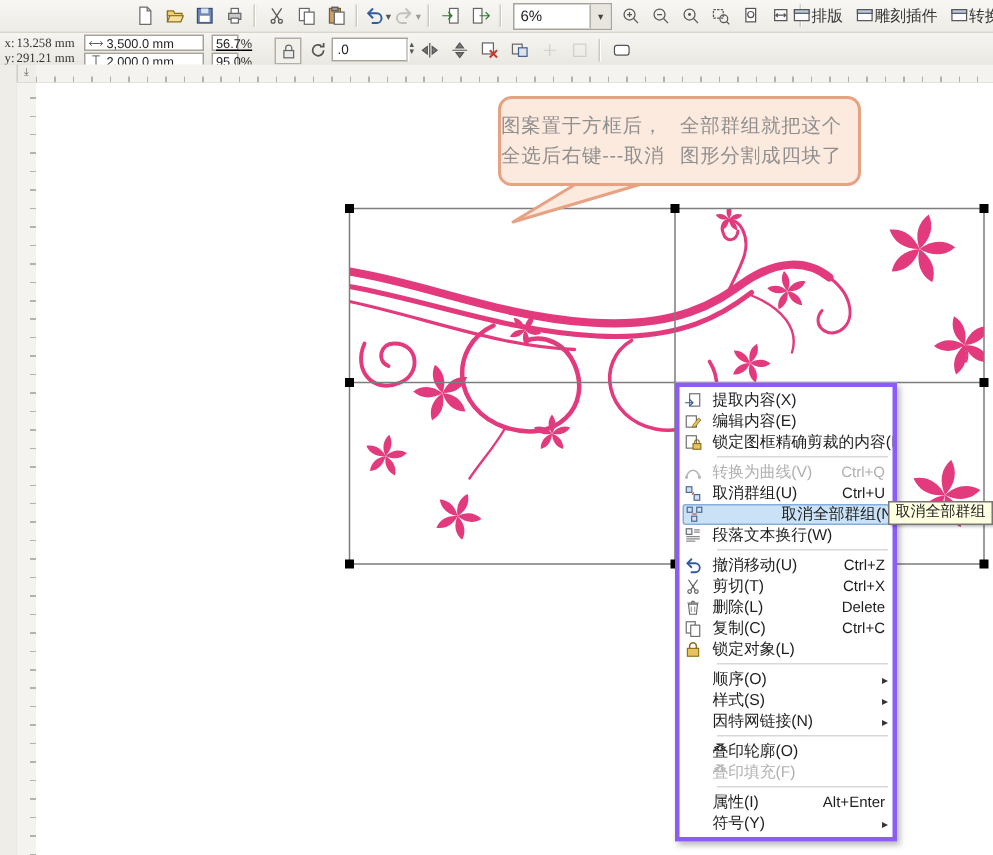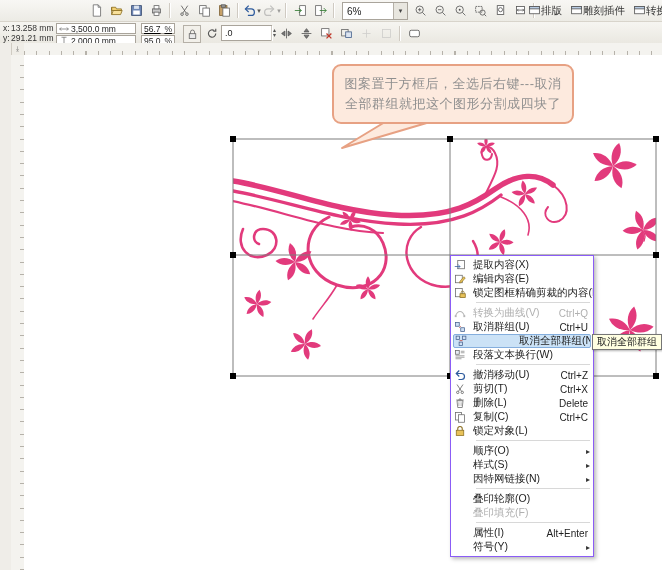--- a/index.html
+++ b/index.html
@@ -12,21 +12,21 @@
   .tgroup{position:absolute;top:1px;display:flex;align-items:center;height:19px;}
   .tbtn{width:18px;height:18px;display:flex;align-items:center;justify-content:center;border:1px solid transparent;border-radius:2px;}
   .tbtn.labeled{width:auto;padding:0 3px;font-size:10.5px;color:#333;white-space:nowrap;}
   .tbtn .caret{font-size:7px;color:#555;margin-left:1px;}
   .tbtn.disabled{opacity:.55;}
   .tsep{width:1px;height:15px;background:#cfcac2;border-right:1px solid #fff;margin:0 3px;}
   .ic{display:inline-flex;width:13px;height:13px;}
   .combo{position:absolute;left:342px;top:2px;width:60px;height:16px;background:#fff;border:1px solid #a9a49b;font-size:10px;color:#222;display:flex;align-items:center;padding-left:4px;}
   .combo .caret{margin-left:auto;width:13px;height:100%;background:#e8e6df;border-left:1px solid #b5b0a7;font-size:7px;display:flex;align-items:center;justify-content:center;color:#444;}
   
-  .coord{position:absolute;left:3px;top:1px;font-size:8.5px;color:#333;line-height:10px;}
+  .coord{position:absolute;left:3px;top:1px;font-size:8.5px;color:#333;line-height:10px;font-family:Liberation Serif, serif;}
   .coord .lbl{display:inline-block;width:8px;}
   .pfield{background:#fff;border:1px solid #a9a49b;font-size:8.5px;color:#222;display:flex;align-items:center;padding:0 2px;height:9px;}
   .stack{position:absolute;display:flex;flex-direction:column;gap:1px;top:1px;}
   .pfield .ic{width:10px;height:10px;margin-right:2px;flex:none;}
   .pct{font-size:8.5px;color:#333;margin-left:2px;}
   .lockbtn{position:absolute;left:183px;top:3px;width:16px;height:16px;border:1px solid #b5b0a7;background:#f2f0ea;display:flex;align-items:center;justify-content:center;}
   .rotwrap{position:absolute;left:206px;top:3px;display:flex;align-items:center;}
   .rotfield{width:46px;height:14px;background:#fff;border:1px solid #a9a49b;font-size:9px;color:#222;display:flex;align-items:center;padding-left:3px;}
   .spin{font-size:6px;color:#555;line-height:5px;margin-left:1px;}
   
@@ -34,25 +34,25 @@
     background-image:repeating-linear-gradient(90deg,#b6b2aa 0 1px,transparent 1px 12.3px);background-size:100% 4px;background-position:0 100%;background-repeat:no-repeat;}
   .rlabel{position:absolute;top:0;font-size:7.5px;color:#444;transform:translateX(-50%);}
   .corner{position:absolute;left:11px;top:43px;width:13px;height:12px;background:#efede7;border-right:1px solid #b5b0a7;border-bottom:1px solid #999;font-size:7px;color:#666;text-align:center;line-height:12px;}
   .toolstrip{position:absolute;left:0;top:43px;width:11px;height:527px;background:#efede8;border-right:1px solid #d0ccc3;}
   .vruler{position:absolute;left:11px;top:55px;width:13px;height:515px;background:#f4f3ef;border-right:1px solid #999;
     background-image:repeating-linear-gradient(0deg,#b6b2aa 0 1px,transparent 1px 12.3px);background-size:4px 100%;background-position:100% 0;background-repeat:no-repeat;}
   .vlabel{position:absolute;left:-3px;font-size:7.5px;color:#444;transform:rotate(-90deg);width:20px;text-align:center;}
   
   .canvas{position:absolute;left:24px;top:55px;width:638px;height:515px;background:#fff;}
   .bubble{position:absolute;left:332px;top:64px;width:238px;height:56px;background:#fdeade;border:2px solid #e7a183;border-radius:9px;z-index:3;
-    display:flex;flex-direction:column;align-items:center;justify-content:center;font-size:13px;color:#8f8f8f;line-height:20px;letter-spacing:.5px;}
+    display:flex;flex-direction:row;align-items:center;justify-content:center;font-size:13px;color:#8f8f8f;line-height:20px;letter-spacing:.5px;}
   .tailsvg{position:absolute;left:330px;top:118px;z-index:2;}
   .artsvg{position:absolute;left:228px;top:134px;z-index:1;}
   
-  .ctx-menu{position:absolute;left:450px;top:255px;width:142px;background:#fff;border:1px solid #8b5cf6;box-shadow:2px 2px 4px rgba(0,0,0,.28);z-index:5;padding:2px 0;}
+  .ctx-menu{position:absolute;left:450px;top:255px;width:142px;background:#fff;border:3px solid #8b5cf6;box-shadow:2px 2px 4px rgba(0,0,0,.28);z-index:5;padding:2px 0;}
   .menu-item{height:14px;display:flex;align-items:center;font-size:10.5px;color:#1e1e1e;padding:0 3px 0 3px;box-sizing:border-box;white-space:nowrap;overflow:hidden;}
   .menu-item .mi-icon{width:15px;height:13px;flex:none;display:inline-flex;align-items:center;margin-right:4px;}
   .menu-item .mi-icon svg{width:12px;height:12px;}
   .mi-label{flex:none;}
   .mi-shortcut{margin-left:auto;padding-right:2px;font-size:10px;color:#1e1e1e;}
   .mi-arrow{flex:none;width:8px;font-size:8px;color:#333;text-align:right;}
   .menu-item.disabled, .menu-item.disabled .mi-shortcut{color:#b0b0b0;}
   .menu-item.highlighted{background:#cbe2f6;border:1px solid #84aedd;border-radius:2px;margin:0 2px;padding-left:1px;gap:45px;}
   .menu-sep{height:1px;background:#d8d8d8;margin:2px 3px 3px 25px;}
   .mtooltip{position:absolute;left:592px;top:334px;height:14px;background:#ffffe1;border:1px solid #767676;font-size:10px;color:#222;line-height:14px;padding:0 4px;z-index:6;box-shadow:1px 1px 2px rgba(0,0,0,.3);white-space:nowrap;}
@@ -300,21 +300,21 @@
         </div>
       <div class="pfield">
           <span class="ic">
             <svg viewBox="0 0 16 16">
               <path d="M8 2v12M4 2h8M4 14h8" stroke="#555" fill="none"></path>
             </svg>
           </span>
           <span>2,000.0 mm</span>
         </div>
     </div>
-    <div class="stack" style="left:141px;width:34px;text-decoration:underline;">
+    <div class="stack" style="left:141px;width:18px;text-decoration:underline;">
       <div class="pfield">
           <span>56.7</span>
           <span class="pct" style="margin-left:auto;">%</span>
         </div>
       <div class="pfield">
           <span>95.0</span>
           <span class="pct" style="margin-left:auto;">%</span>
         </div>
     </div>
     <div class="lockbtn">

